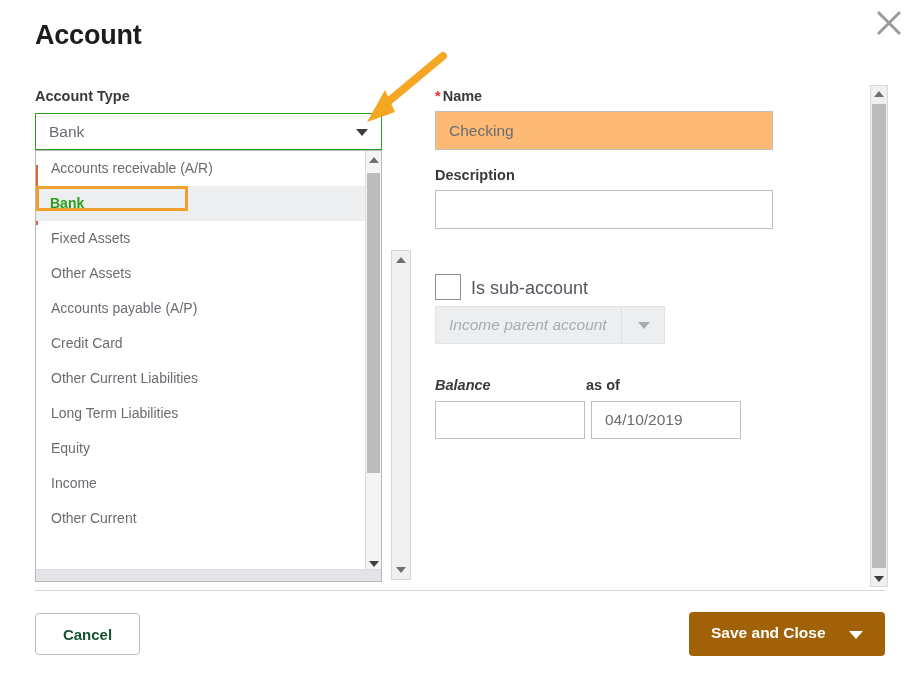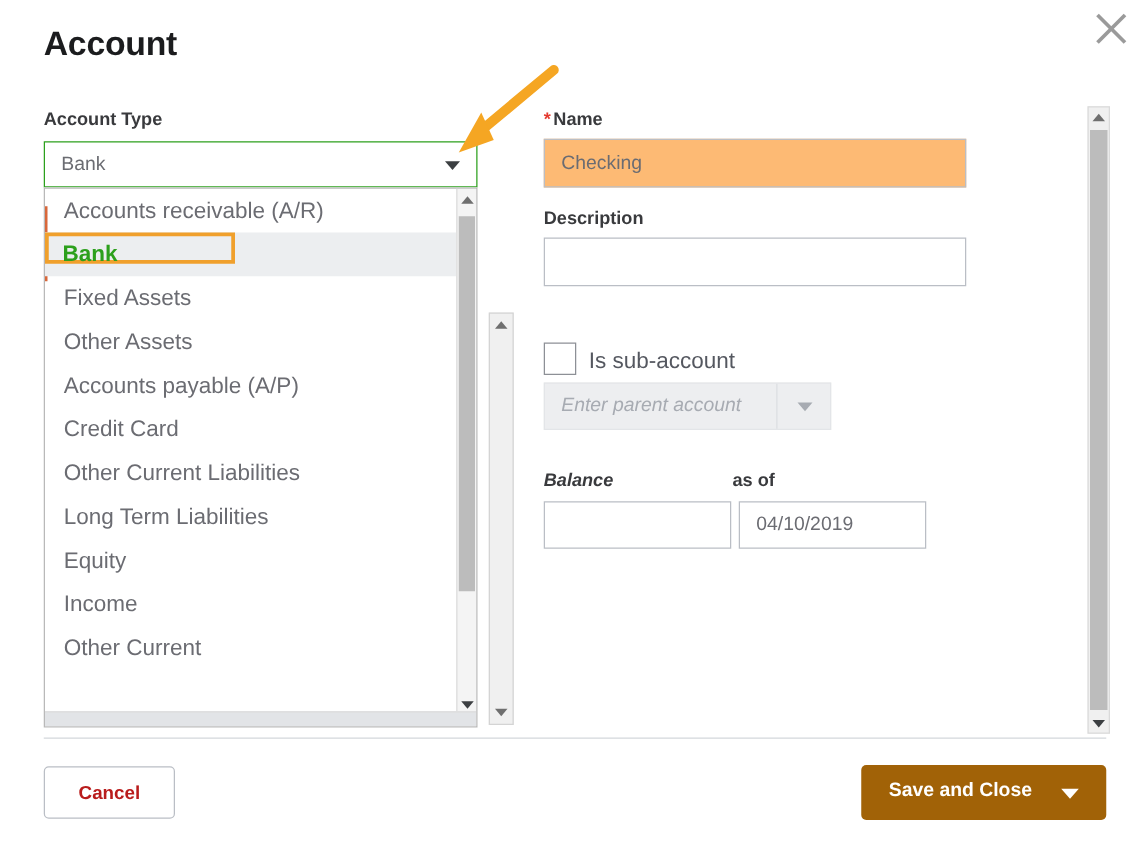--- a/index.html
+++ b/index.html
@@ -131,21 +131,21 @@
     position: absolute;
     left: 0;
     top: 0;
     right: 16px;
     bottom: 12px;
   }
   .dd-item {
     height: 35px;
     line-height: 35px;
     padding-left: 15px;
-    font-size: 18px;
+    font-size: 14px;
     color: #6b6c72;
     cursor: pointer;
     white-space: nowrap;
   }
   .dd-item.selected {
     background: #eceef0;
     color: #2ca01c;
     font-weight: bold;
   }
   .dd-item.selected .sel-box {
@@ -307,21 +307,21 @@
   .cancel-btn {
     position: absolute;
     left: 35px; top: 613px;
     width: 105px; height: 42px;
     box-sizing: border-box;
     background: #ffffff;
     border: 1px solid #babec5;
     border-radius: 4px;
     font-family: "Liberation Sans", sans-serif;
     font-size: 15px; font-weight: bold;
-    color: #b91c1c;
+    color: #14532d;
     cursor: pointer;
   }
   .save-btn {
     position: absolute;
     right: 33px; top: 612px;
     width: 196px; height: 44px;
     box-sizing: border-box;
     background: #a16207;
     border: none;
     border-radius: 4px;
@@ -405,21 +405,21 @@
 <div class="field-label name-label"><span class="req-star">*</span><span>Name</span></div>
 <input class="name-input" type="text" value="Checking" style="">
 
 <div class="field-label desc-label">Description</div>
 <input class="desc-input" type="text" value="" style="">
 
 <div class="sub-check"></div>
 <div class="sub-label">Is sub-account</div>
 
 <div class="parent-wrap">
-  <span class="ptext">Enter parent account</span>
+  <span class="ptext">Income parent account</span>
   <span class="pdiv"></span>
   <span class="pcaret"></span>
 </div>
 
 <div class="field-label balance-label">Balance</div>
 <div class="field-label asof-label">as of</div>
 <input class="balance-input" type="text" value="" style="">
 <input class="asof-input" type="text" value="04/10/2019" style="">
 
 <div class="modal-scroll">

